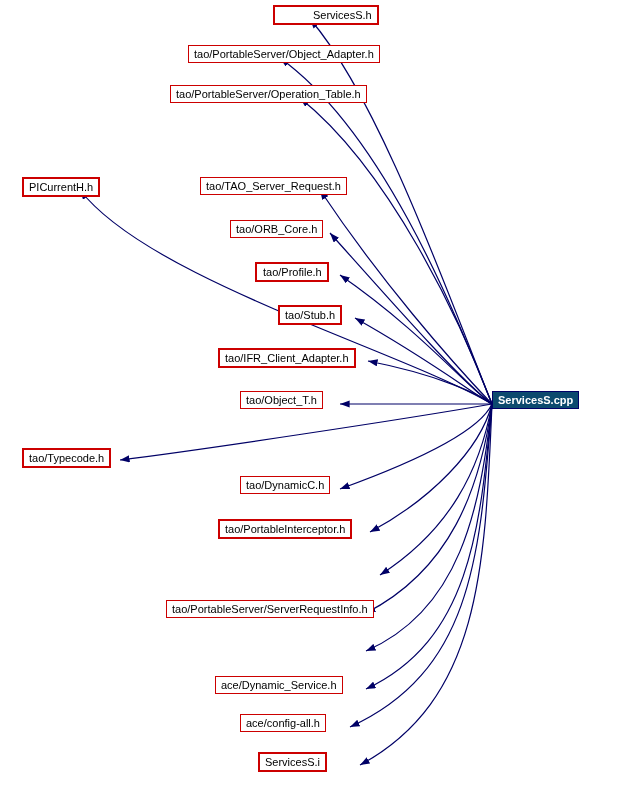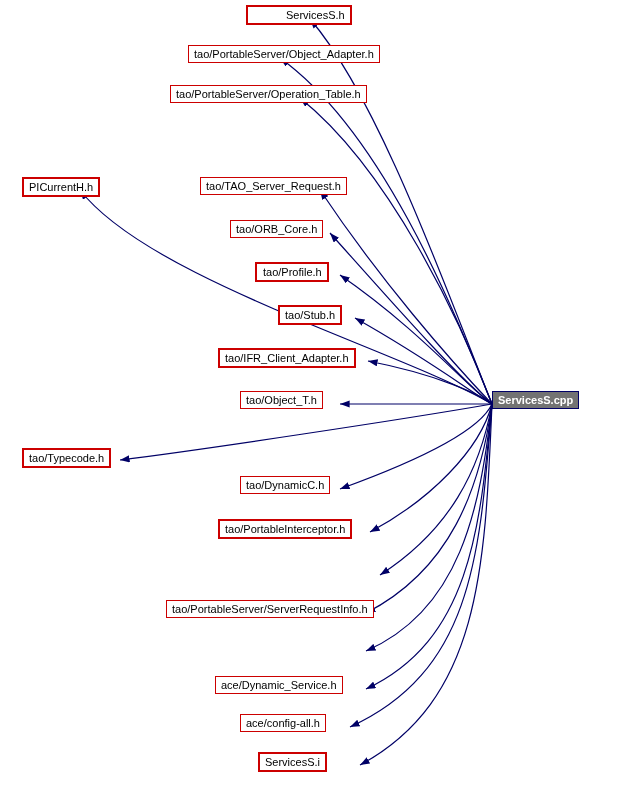--- a/index.html
+++ b/index.html
@@ -30,21 +30,21 @@
       background: #ffffff;
       padding: 2px 5px;
       font-size: 11px;
       white-space: nowrap;
       color: #000000;
     }
     .node.highlight {
       border: 2px solid #cc0000;
     }
     .node.filled {
-      background: #737373;
+      background: #0c4a6e;
       color: #ffffff;
       border-color: #000066;
       font-weight: bold;
     }
   </style>
 </head>
 <body>
 
 <div id="diagram-container">
   <svg id="arrows">
@@ -87,21 +87,21 @@
 
     <path d="M 492,404 C 480,510 460,610 366,651" stroke="#000066" stroke-width="1.2" fill="none" marker-end="url(#arrowhead)"></path>
 
     <path d="M 492,404 C 480,530 470,640 366,689" stroke="#000066" stroke-width="1.2" fill="none" marker-end="url(#arrowhead)"></path>
 
     <path d="M 492,404 C 480,550 475,670 350,727" stroke="#000066" stroke-width="1.2" fill="none" marker-end="url(#arrowhead)"></path>
 
     <path d="M 492,404 C 485,570 480,700 360,765" stroke="#000066" stroke-width="1.2" fill="none" marker-end="url(#arrowhead)"></path>
   </svg>
 
-  <div class="node highlight" style="left:246px;top:5px;padding-left:38px;">
+  <div class="node highlight" style="left:273px;top:5px;padding-left:38px;">
     <span>ServicesS.h</span>
   </div>
 
   <div class="node" style="left:188px;top:45px;">
     <span>tao/PortableServer/Object_Adapter.h</span>
   </div>
 
   <div class="node" style="left:170px;top:85px;">
     <span>tao/PortableServer/Operation_Table.h</span>
   </div>

